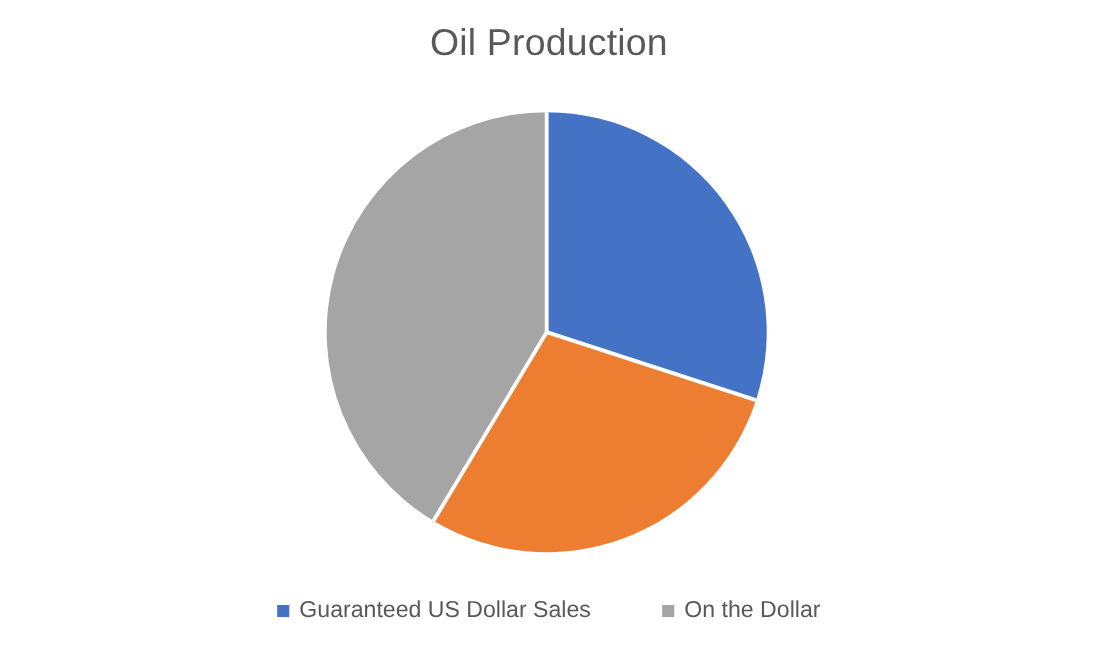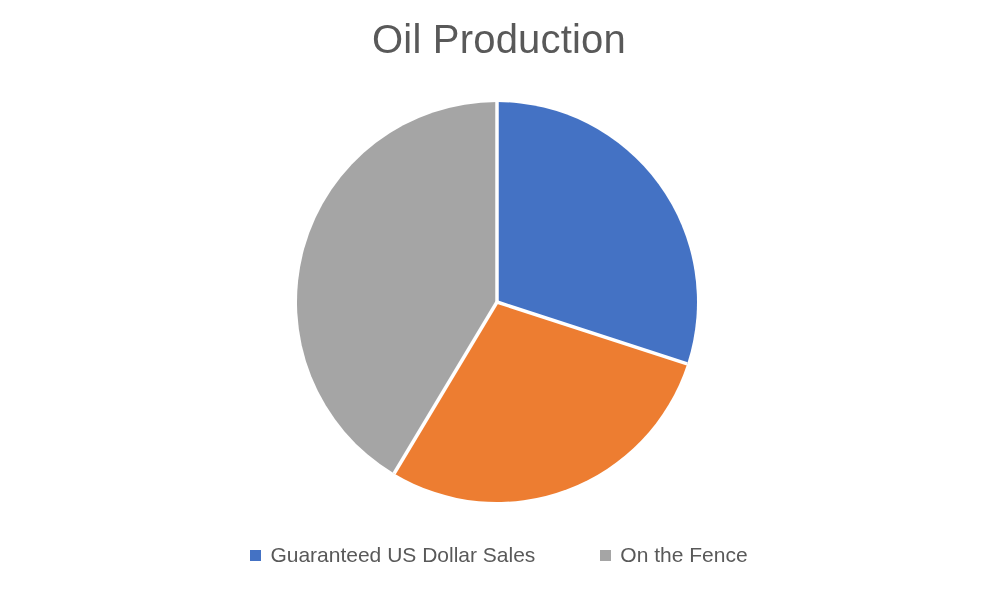--- a/index.html
+++ b/index.html
@@ -18,21 +18,21 @@
     width: 998px;
     height: 598px;
     background: #ffffff;
   }
   .chart-title {
     position: absolute;
     top: 17px;
     left: 0;
     width: 998px;
     text-align: center;
-    font-size: 40px;
+    font-size: 34px;
     font-weight: 400;
     color: #595959;
     letter-spacing: 0.2px;
     line-height: 44px;
     white-space: nowrap;
   }
   .plot-area {
     position: absolute;
     top: 88px;
     left: 0;
@@ -99,17 +99,17 @@
   <div class="legend">
 
     <div class="legend-item">
       <span class="legend-swatch" style="background:#4472C4;"></span>
       <span class="legend-label">Guaranteed US Dollar Sales</span>
     </div>
 
 
     <div class="legend-item">
       <span class="legend-swatch" style="background:#A5A5A5;"></span>
-      <span class="legend-label">On the Fence</span>
+      <span class="legend-label">On the Dollar</span>
     </div>
 
   </div>
 </div>
 
 </body></html>

